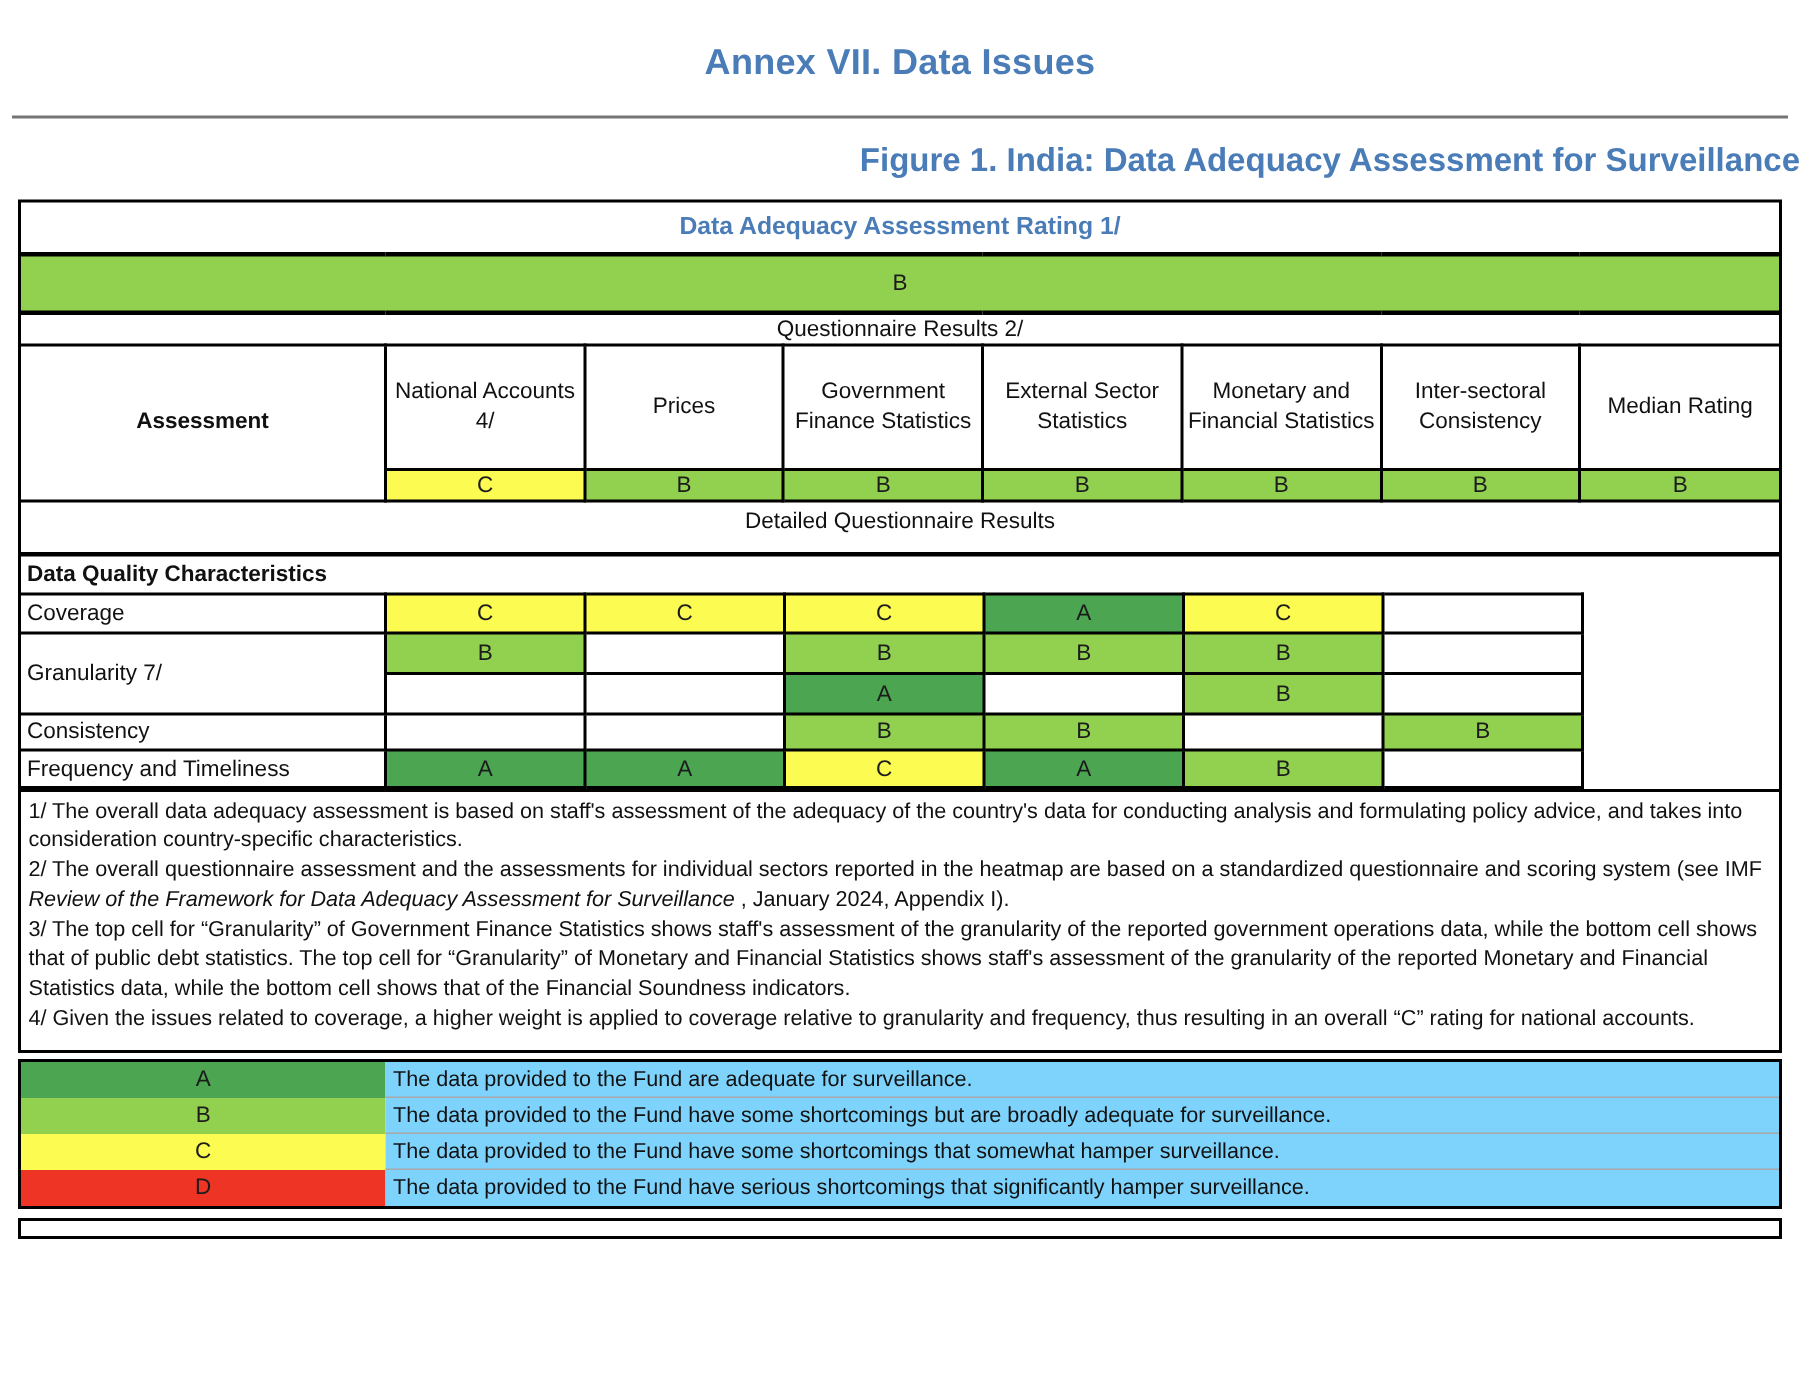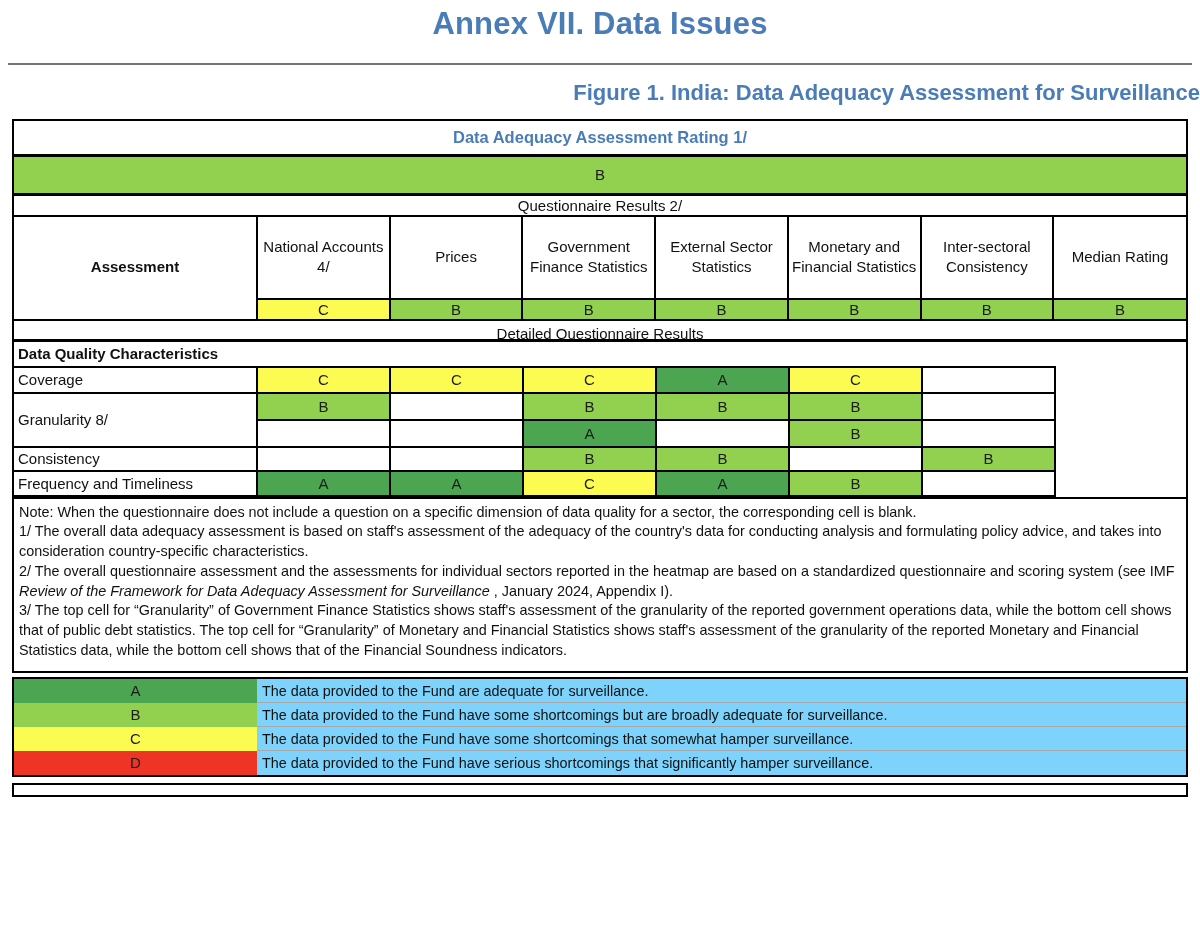--- a/index.html
+++ b/index.html
@@ -5,23 +5,23 @@
   * { box-sizing: border-box; }
   html, body { margin: 0; padding: 0; background: #ffffff; }
   body {
     width: 1200px; height: 926px;
     font-family: "Liberation Sans", sans-serif;
     color: #111;
     overflow: hidden;
   }
   .main-title {
     text-align: center;
-    font-size: 31px;
+    font-size: 24px;
     font-weight: bold;
-    padding-top: 6px;
+    padding-top: 28px;
     letter-spacing: 0.2px;
   }
   .divider {
     border: none;
     border-top: 2.5px solid #757575;
     margin: 21px 8px 0 8px;
   }
   .figure-title {
     text-align: right;
     font-size: 22px;
@@ -62,21 +62,21 @@
   .hdr-row td.assess-cell { font-weight: bold; }
   .rate-row td { height: 19px; border: 2.5px solid #000; }
   .top-table tr td:first-child { border-left: none; }
   .top-table tr td:last-child { border-right: none; }
   .hm-cell {
     text-align: center; vertical-align: middle;
     font-size: 15px; color: #1c1c1c;
     background: #fff;
   }
   .dqr {
-    height: 21px; line-height: 26px;
+    height: 36px; line-height: 26px;
     text-align: center; font-size: 15px;
     border-bottom: 3px solid #000;
   }
   .dqc {
     height: 24px; line-height: 23px;
     font-weight: bold; font-size: 15px;
     padding-left: 4px;
   }
   .detail-table { width: 1041px; }
   .detail-table col.c-label { width: 243px; }
@@ -190,21 +190,21 @@
         <tr class="r-coverage">
           <td class="lbl">Coverage</td>
           <td class="hm-cell grade-C">C</td>
           <td class="hm-cell grade-C">C</td>
           <td class="hm-cell grade-C">C</td>
           <td class="hm-cell grade-A">A</td>
           <td class="hm-cell grade-C">C</td>
           <td class="hm-cell"></td>
         </tr>
         <tr class="r-gran-top">
-          <td class="lbl" rowspan="2">Granularity 8/</td>
+          <td class="lbl" rowspan="2">Granularity 7/</td>
           <td class="hm-cell grade-B">B</td>
           <td class="hm-cell"></td>
           <td class="hm-cell grade-B">B</td>
           <td class="hm-cell grade-B">B</td>
           <td class="hm-cell grade-B">B</td>
           <td class="hm-cell"></td>
         </tr>
         <tr class="r-gran-bot">
           <td class="hm-cell"></td>
           <td class="hm-cell"></td>
@@ -228,24 +228,24 @@
           <td class="hm-cell grade-A">A</td>
           <td class="hm-cell grade-C">C</td>
           <td class="hm-cell grade-A">A</td>
           <td class="hm-cell grade-B">B</td>
           <td class="hm-cell"></td>
         </tr>
       </tbody>
     </table>
 
     <div class="notes">
-      <div class="note-line"><span>Note: When the questionnaire does not include a question on a specific dimension of data quality for a sector, the corresponding cell is blank.</span></div>
       <div class="note-line"><span>1/ The overall data adequacy assessment is based on staff's assessment of the adequacy of the country's data for conducting analysis and formulating policy advice, and takes into consideration country-specific characteristics.</span></div>
       <div class="note-line"><span>2/ The overall questionnaire assessment and the assessments for individual sectors reported in the heatmap are based on a standardized questionnaire and scoring system (see IMF </span><span class="it">Review of the Framework for Data Adequacy Assessment for Surveillance</span><span> , January 2024, Appendix I).</span></div>
       <div class="note-line"><span>3/ The top cell for “Granularity” of Government Finance Statistics shows staff's assessment of the granularity of the reported government operations data, while the bottom cell shows that of public debt statistics. The top cell for “Granularity” of Monetary and Financial Statistics shows staff's assessment of the granularity of the reported Monetary and Financial Statistics data, while the bottom cell shows that of the Financial Soundness indicators.</span></div>
+      <div class="note-line"><span>4/ Given the issues related to coverage, a higher weight is applied to coverage relative to granularity and frequency, thus resulting in an overall “C” rating for national accounts.</span></div>
     </div>
 
   </div>
 
   <div class="legend">
     <table class="legend-table">
       <colgroup>
           <col class="c-sw">
           <col>
         </colgroup>

